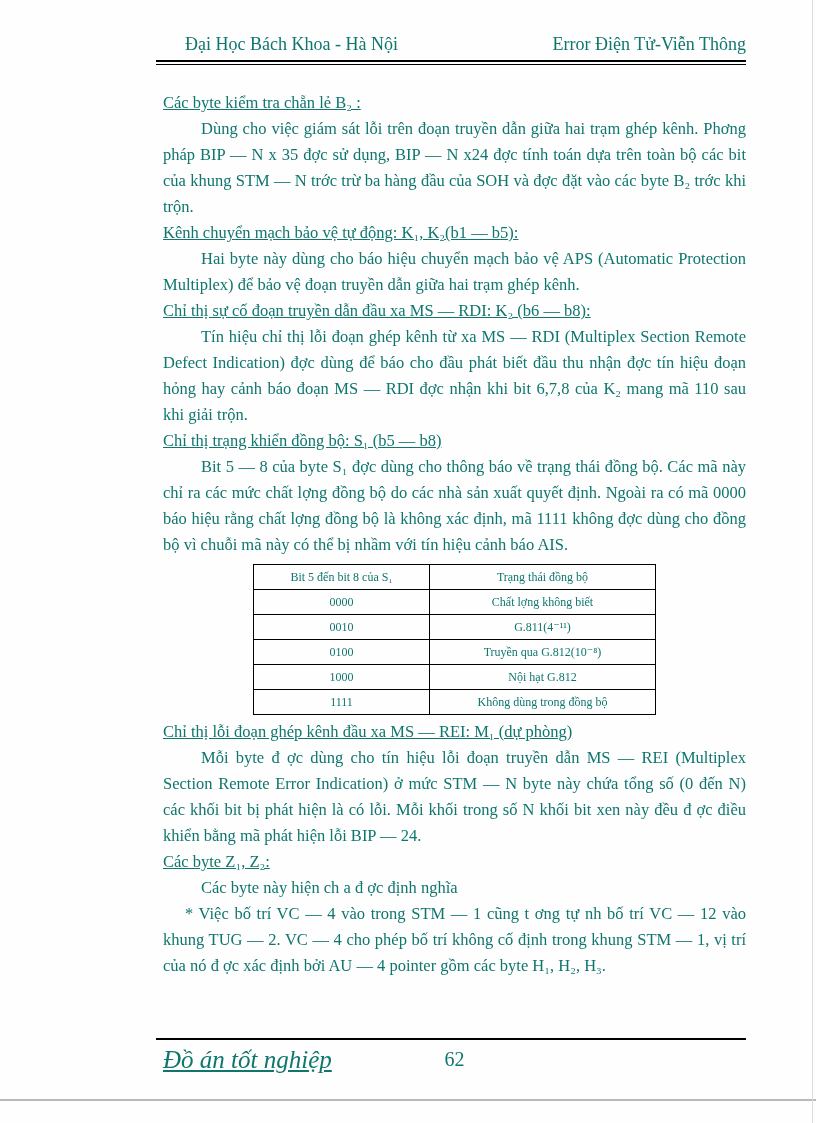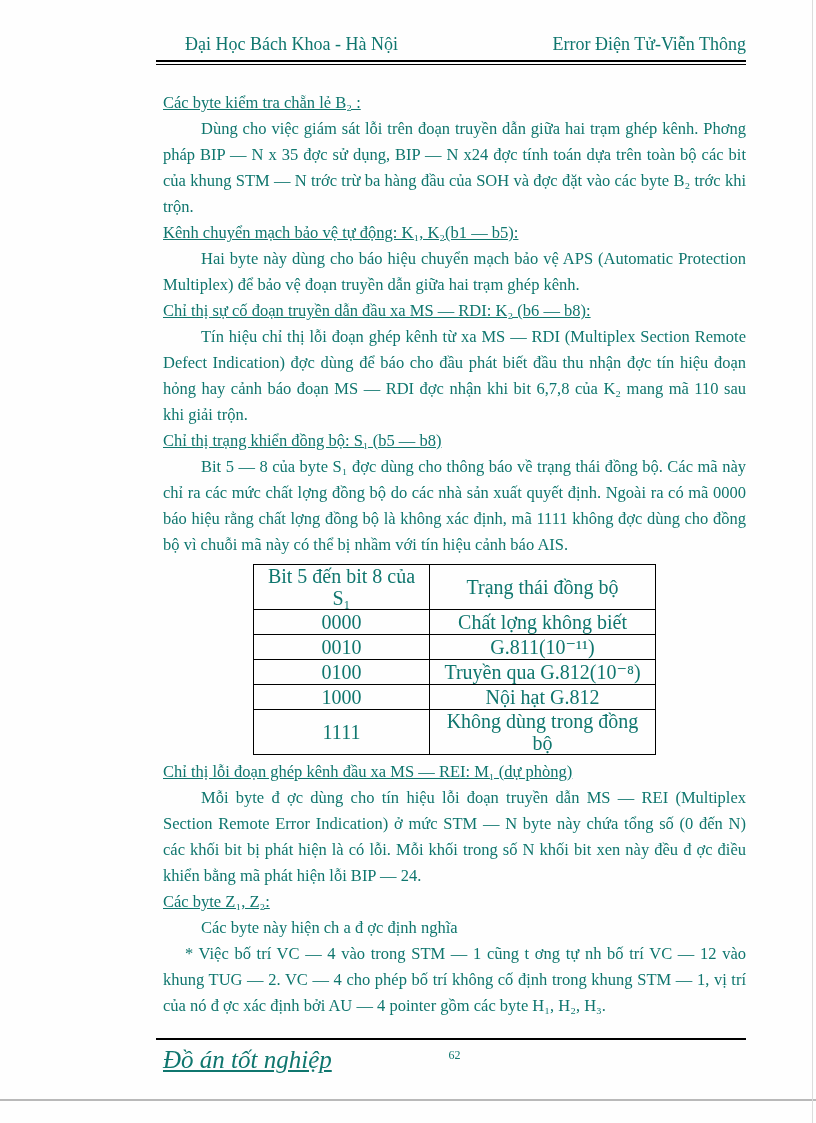--- a/index.html
+++ b/index.html
@@ -48,21 +48,21 @@
   }
   p.paragraph { text-indent: 38px; }
   p.paragraph.small-indent { text-indent: 22px; }
   table {
     border-collapse: collapse;
     margin: 6px auto 4px auto;
   }
   th, td {
     border: 1px solid #000;
     font-weight: normal;
-    font-size: 20px;
+    font-size: 12px;
     text-align: center;
     height: 25px;
     padding: 0 8px;
     line-height: 22px;
   }
   th:first-child, td:first-child { width: 176px; }
   th:last-child, td:last-child { width: 226px; }
   .footer-rule {
     position: absolute;
     top: 1038px;
@@ -80,21 +80,21 @@
   .ftr-title {
     font-style: italic;
     text-decoration: underline;
     font-size: 25px;
   }
   .ftr-page {
     position: absolute;
     left: 50%;
     top: 2px;
     transform: translateX(-50%);
-    font-size: 12px;
+    font-size: 20px;
     font-style: normal;
   }
   .scan-line-bottom {
     position: absolute;
     top: 1099px;
     left: 0;
     width: 100%;
     border-top: 2px solid #b9b9b9;
   }
   .scan-line-right {
@@ -130,21 +130,21 @@
           <tr>
             <th>Bit 5 đến bit 8 của S₁</th>
             <th>Trạng thái đồng bộ</th>
           </tr>
           <tr>
             <td>0000</td>
             <td>Chất lợng  không biết</td>
           </tr>
           <tr>
             <td>0010</td>
-            <td>G.811(10⁻¹¹)</td>
+            <td>G.811(4⁻¹¹)</td>
           </tr>
           <tr>
             <td>0100</td>
             <td>Truyền qua G.812(10⁻⁸)</td>
           </tr>
           <tr>
             <td>1000</td>
             <td>Nội hạt G.812</td>
           </tr>
           <tr>

